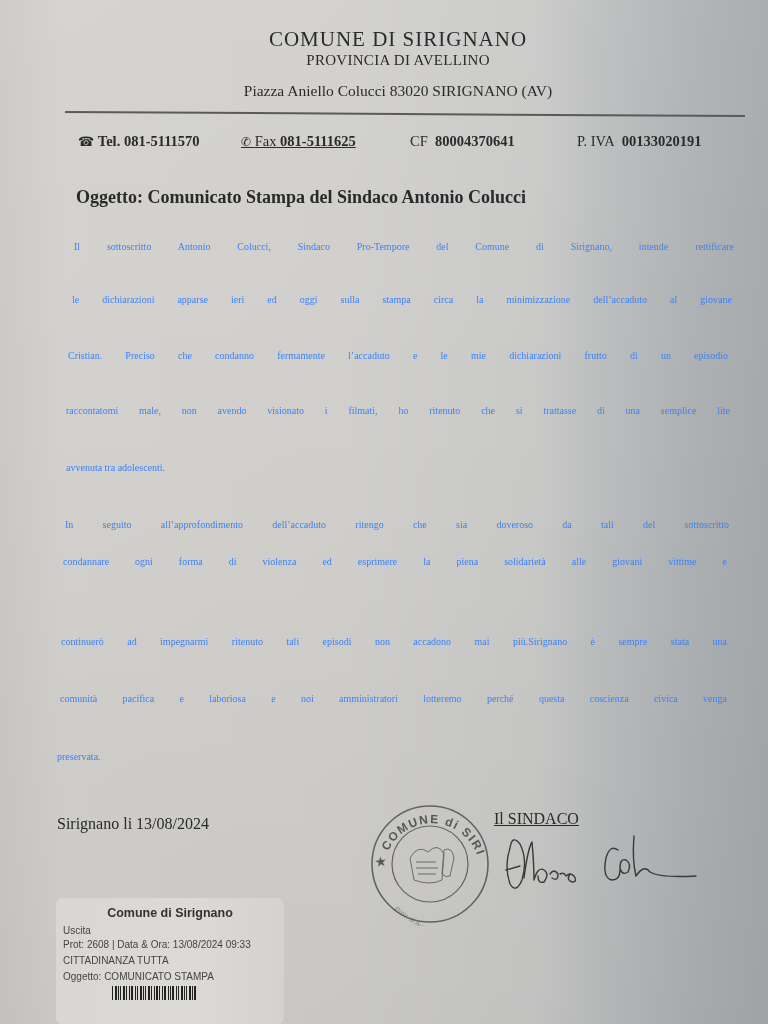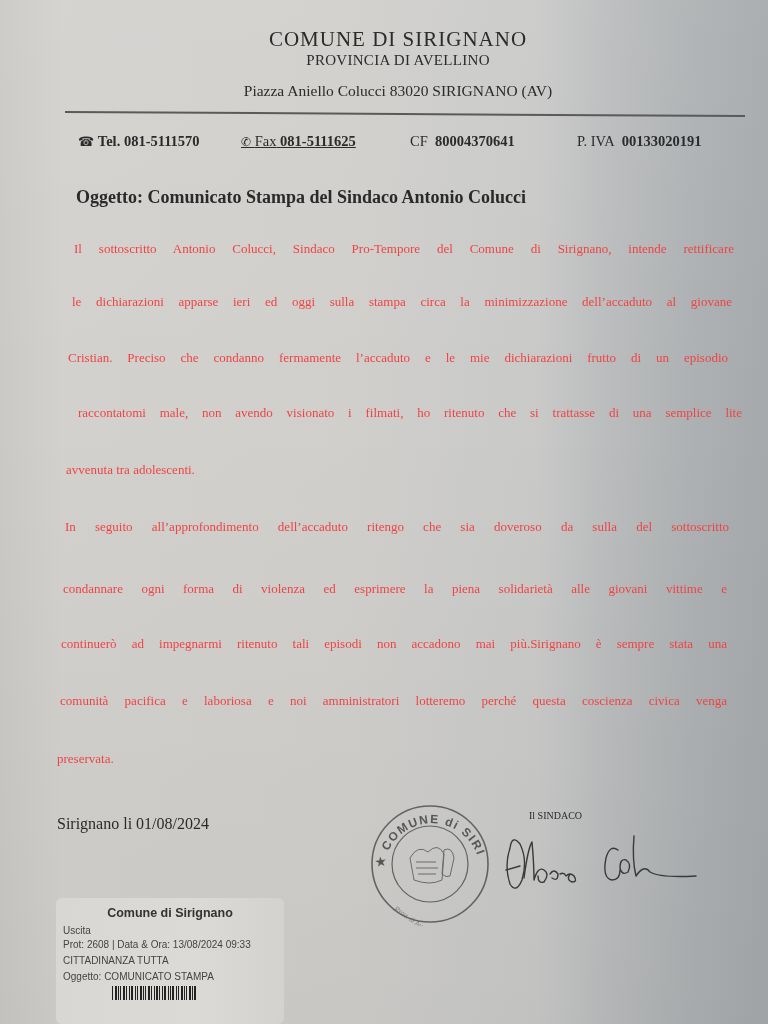--- a/index.html
+++ b/index.html
@@ -14,24 +14,24 @@
     background: linear-gradient(180deg, rgba(255,255,255,0.06) 0%, rgba(0,0,0,0) 40%, rgba(0,0,0,0.04) 100%);
   }
   .abs { position: absolute; white-space: nowrap; }
   .title { top: 27px; left: 0; width: 796px; text-align: center; font-size: 21px; letter-spacing: 1px; color: #2b2b2b; }
   .province { top: 52px; left: 0; width: 796px; text-align: center; font-size: 15px; letter-spacing: 0.3px; color: #2b2b2b; }
   .address { top: 82px; left: 0; width: 796px; text-align: center; font-size: 15.5px; color: #2b2b2b; }
   .rule { position: absolute; top: 113px; left: 65px; width: 680px; height: 2px; background: #5a5a5a; transform: rotate(0.35deg); }
   .contacts { top: 133px; font-size: 14.5px; color: #2b2b2b; }
   .contacts b { font-weight: bold; }
   .subject { top: 187px; left: 76px; font-size: 18px; font-weight: bold; color: #2a2a2a; }
-  .para { left: 72px; font-size: 13px; color: #ef4444; }
+  .para { left: 72px; font-size: 10px; color: #3b82f6; }
   .justify { width: 640px; text-align: justify; text-align-last: justify; white-space: normal; }
   .date { top: 815px; left: 57px; font-size: 16px; }
-  .sindaco { top: 810px; left: 529px; font-size: 10px; }
+  .sindaco { top: 810px; left: 494px; font-size: 16px; text-decoration: underline; }
   .stamp { position: absolute; left: 366px; top: 798px; width: 130px; height: 128px; }
   .signature { position: absolute; left: 500px; top: 830px; width: 200px; height: 70px; }
   .label-box {
     position: absolute; left: 56px; top: 898px; width: 228px; height: 126px;
     background: linear-gradient(90deg, #d9d7d4 0%, #dcdad7 60%, #d4d2cf 100%);
     border-radius: 6px;
     font-family: "Liberation Sans", "DejaVu Sans", sans-serif;
     color: #2c2c2c;
   }
   .label-title { position: absolute; top: 8px; left: 0; width: 228px; text-align: center; font-weight: bold; font-size: 12.5px; color: #333; }
@@ -66,30 +66,30 @@
 <div class="abs contacts" style="left:577px;">
   <span>P. IVA</span>&nbsp;
   <b>00133020191</b>
 </div>
 
 <div class="abs subject">Oggetto: Comunicato Stampa del Sindaco Antonio Colucci</div>
 
 <div class="abs para justify" style="top:241px; left:74px; width:660px;">Il sottoscritto Antonio Colucci, Sindaco Pro-Tempore del Comune di Sirignano, intende rettificare</div>
 <div class="abs para justify" style="top:294px; left:72px; width:660px;">le dichiarazioni apparse ieri ed oggi sulla stampa circa la minimizzazione dell’accaduto al giovane</div>
 <div class="abs para justify" style="top:350px; left:68px; width:660px;">Cristian. Preciso che condanno fermamente l’accaduto e le mie dichiarazioni frutto di un episodio</div>
-<div class="abs para justify" style="top:405px; left:66px; width:664px;margin-left:12px;">raccontatomi male, non avendo visionato i filmati, ho ritenuto che si trattasse di una semplice lite</div>
+<div class="abs para justify" style="top:405px; left:66px; width:664px;">raccontatomi male, non avendo visionato i filmati, ho ritenuto che si trattasse di una semplice lite</div>
 <div class="abs para" style="top:462px; left:66px;">avvenuta tra adolescenti.</div>
 
-<div class="abs para justify" style="top:519px; left:65px; width:664px;">In seguito all’approfondimento dell’accaduto ritengo che sia doveroso da sulla del sottoscritto</div>
-<div class="abs para justify" style="top:581px; left:63px; width:664px;">condannare ogni forma di violenza ed esprimere la piena solidarietà alle giovani vittime e</div>
+<div class="abs para justify" style="top:519px; left:65px; width:664px;">In seguito all’approfondimento dell’accaduto ritengo che sia doveroso da tali del sottoscritto</div>
+<div class="abs para justify" style="top:556px; left:63px; width:664px;">condannare ogni forma di violenza ed esprimere la piena solidarietà alle giovani vittime e</div>
 <div class="abs para justify" style="top:636px; left:61px; width:666px;">continuerò ad impegnarmi ritenuto tali episodi non accadono mai più.Sirignano è sempre stata una</div>
 <div class="abs para justify" style="top:693px; left:60px; width:667px;">comunità pacifica e laboriosa e noi amministratori lotteremo perché questa coscienza civica venga</div>
 <div class="abs para" style="top:751px; left:57px;">preservata.</div>
 
-<div class="abs date">Sirignano li 01/08/2024</div>
+<div class="abs date">Sirignano li 13/08/2024</div>
 <div class="abs sindaco">Il SINDACO</div>
 
 <svg class="stamp" viewBox="0 0 130 128">
   <defs>
     <path id="stTop" d="M 18 70 A 48 48 0 0 1 112 60"></path>
     <path id="stBot" d="M 20 78 A 46 46 0 0 0 108 84"></path>
   </defs>
   <circle cx="64" cy="66" r="58" fill="none" stroke="#4a4a4a" stroke-width="1.6" opacity="0.8"></circle>
   <circle cx="64" cy="66" r="38" fill="none" stroke="#4a4a4a" stroke-width="1.2" opacity="0.8"></circle>
   <text font-family="Liberation Sans, sans-serif" font-size="12" font-weight="bold" fill="#444" opacity="0.85" letter-spacing="1.5">

